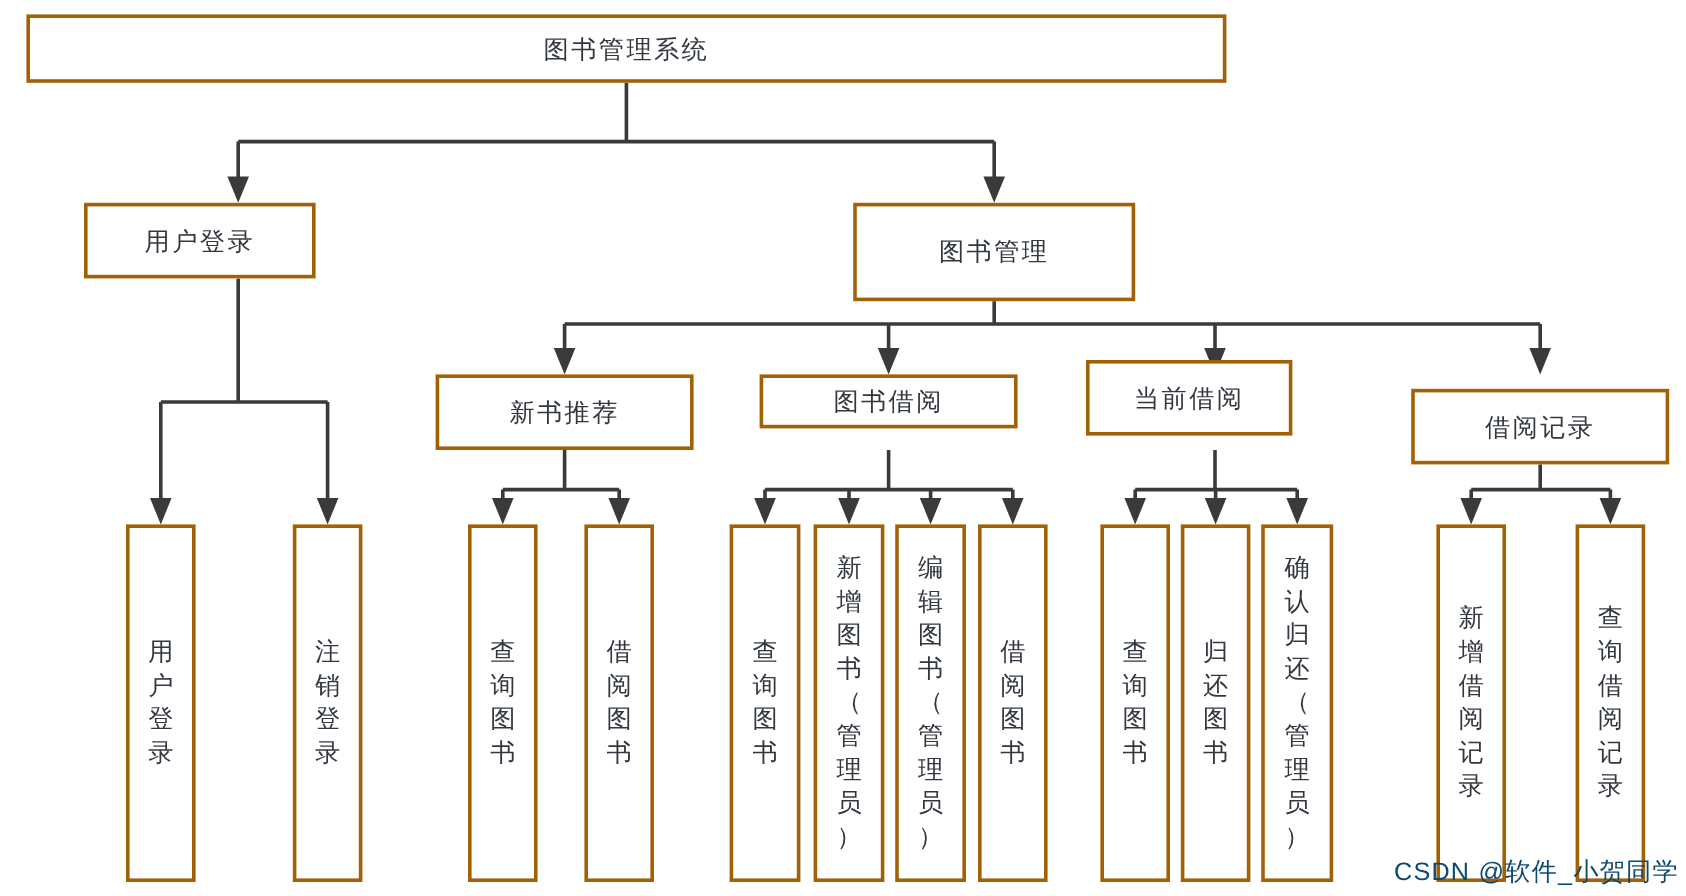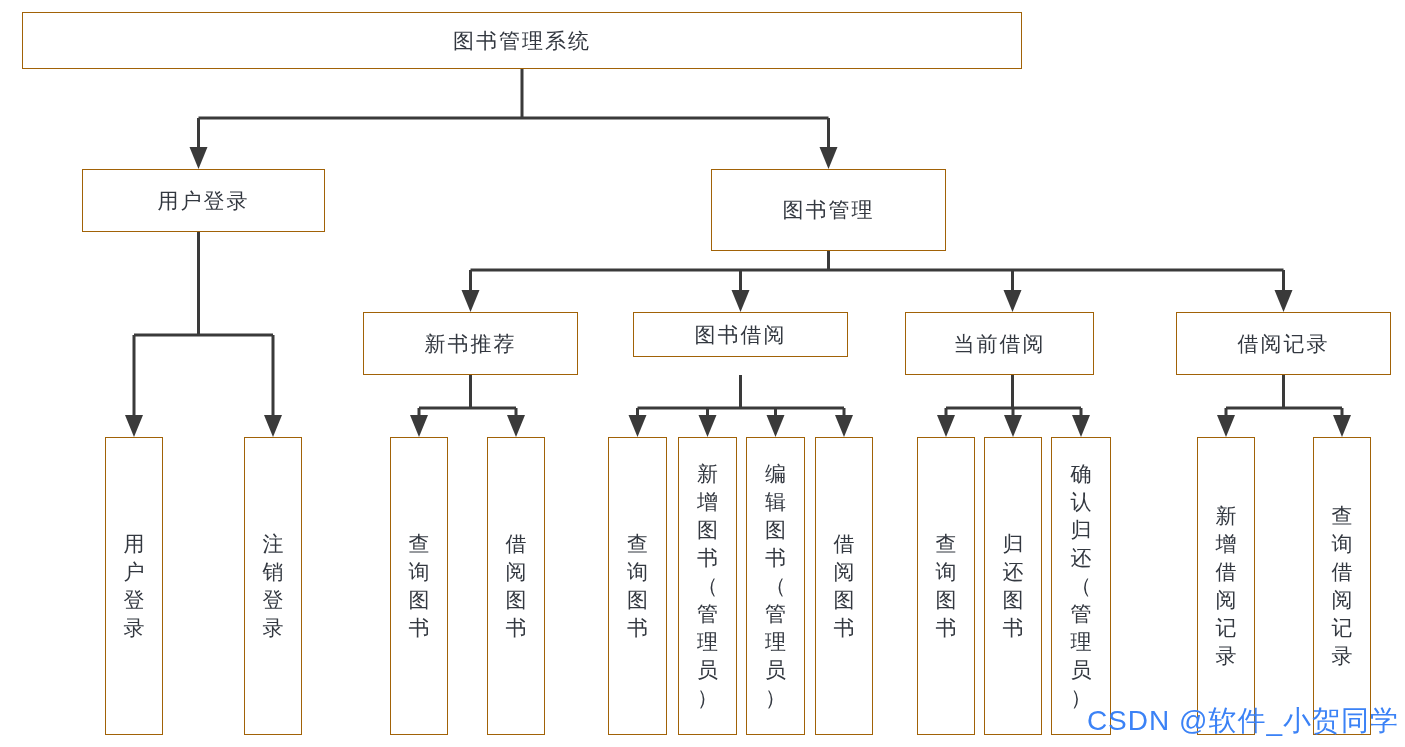--- a/index.html
+++ b/index.html
@@ -3,31 +3,31 @@
 <meta charset="utf-8">
 <style>
   html,body{margin:0;padding:0;background:#ffffff;}
   .canvas{
     position:relative;width:1405px;height:747px;background:#ffffff;overflow:hidden;
     font-family:"Liberation Sans","DejaVu Sans",sans-serif;color:#333840;
   }
   svg.wires{position:absolute;left:0;top:0;width:1405px;height:747px;z-index:1;}
   .node{
     position:absolute;box-sizing:border-box;background:#ffffff;
-    border:1px solid #a16207;z-index:2;
+    border:3px solid #a16207;z-index:2;
     display:flex;align-items:center;justify-content:center;
   }
   .node.h span{font-size:21px;letter-spacing:2px;white-space:nowrap;}
   .node.v span.vtext{
     white-space:pre-line;font-size:21px;line-height:28px;text-align:center;
     letter-spacing:0;
   }
   .watermark{
     position:absolute;right:6px;bottom:7px;z-index:3;
-    font-size:28px;color:#3b82f6;letter-spacing:1px;white-space:nowrap;
+    font-size:21px;color:#0c4a6e;letter-spacing:1px;white-space:nowrap;
   }
 </style>
 </head>
 <body>
 
 <div class="canvas">
 
   <svg class="wires" viewBox="0 0 1405 747" xmlns="http://www.w3.org/2000/svg">
       <path d="M522 68 L522 118 M198.5 118 L828.5 118 M198.5 118 L198.5 157 M828.5 118 L828.5 157" fill="none" stroke="#3a3a3a" stroke-width="3"></path>
       <polygon points="189.5,147 207.5,147 198.5,169" fill="#3a3a3a"></polygon>
@@ -54,37 +54,37 @@
       <polygon points="1072,415 1090,415 1081,437" fill="#3a3a3a"></polygon>
       <path d="M1283.5 375 L1283.5 408 M1226 408 L1342 408 M1226 408 L1226 425 M1342 408 L1342 425" fill="none" stroke="#3a3a3a" stroke-width="3"></path>
       <polygon points="1217,415 1235,415 1226,437" fill="#3a3a3a"></polygon>
       <polygon points="1333,415 1351,415 1342,437" fill="#3a3a3a"></polygon>
     </svg>
 
   <div class="node h" style="left:22px;top:12px;width:1000px;height:57px">
     <span>图书管理系统</span>
   </div>
 
-  <div class="node h" style="left:82px;top:169px;width:243px;height:63px">
+  <div class="node h" style="left:70px;top:169px;width:193px;height:63px">
     <span>用户登录</span>
   </div>
   <div class="node h" style="left:711px;top:169px;width:235px;height:82px">
     <span>图书管理</span>
   </div>
 
   <div class="node h" style="left:363px;top:312px;width:215px;height:63px">
     <span>新书推荐</span>
   </div>
   <div class="node h" style="left:633px;top:312px;width:215px;height:45px">
     <span>图书借阅</span>
   </div>
-  <div class="node h" style="left:905px;top:312px;width:189px;height:63px">
+  <div class="node h" style="left:905px;top:300px;width:172px;height:63px">
     <span>当前借阅</span>
   </div>
-  <div class="node h" style="left:1176px;top:312px;width:215px;height:63px">
+  <div class="node h" style="left:1176px;top:324px;width:215px;height:63px">
     <span>借阅记录</span>
   </div>
 
   <div class="node v" style="left:105px;top:437px;width:58px;height:298px">
     <span class="vtext">用
 户
 登
 录</span>
   </div>
   <div class="node v" style="left:244px;top:437px;width:58px;height:298px">

